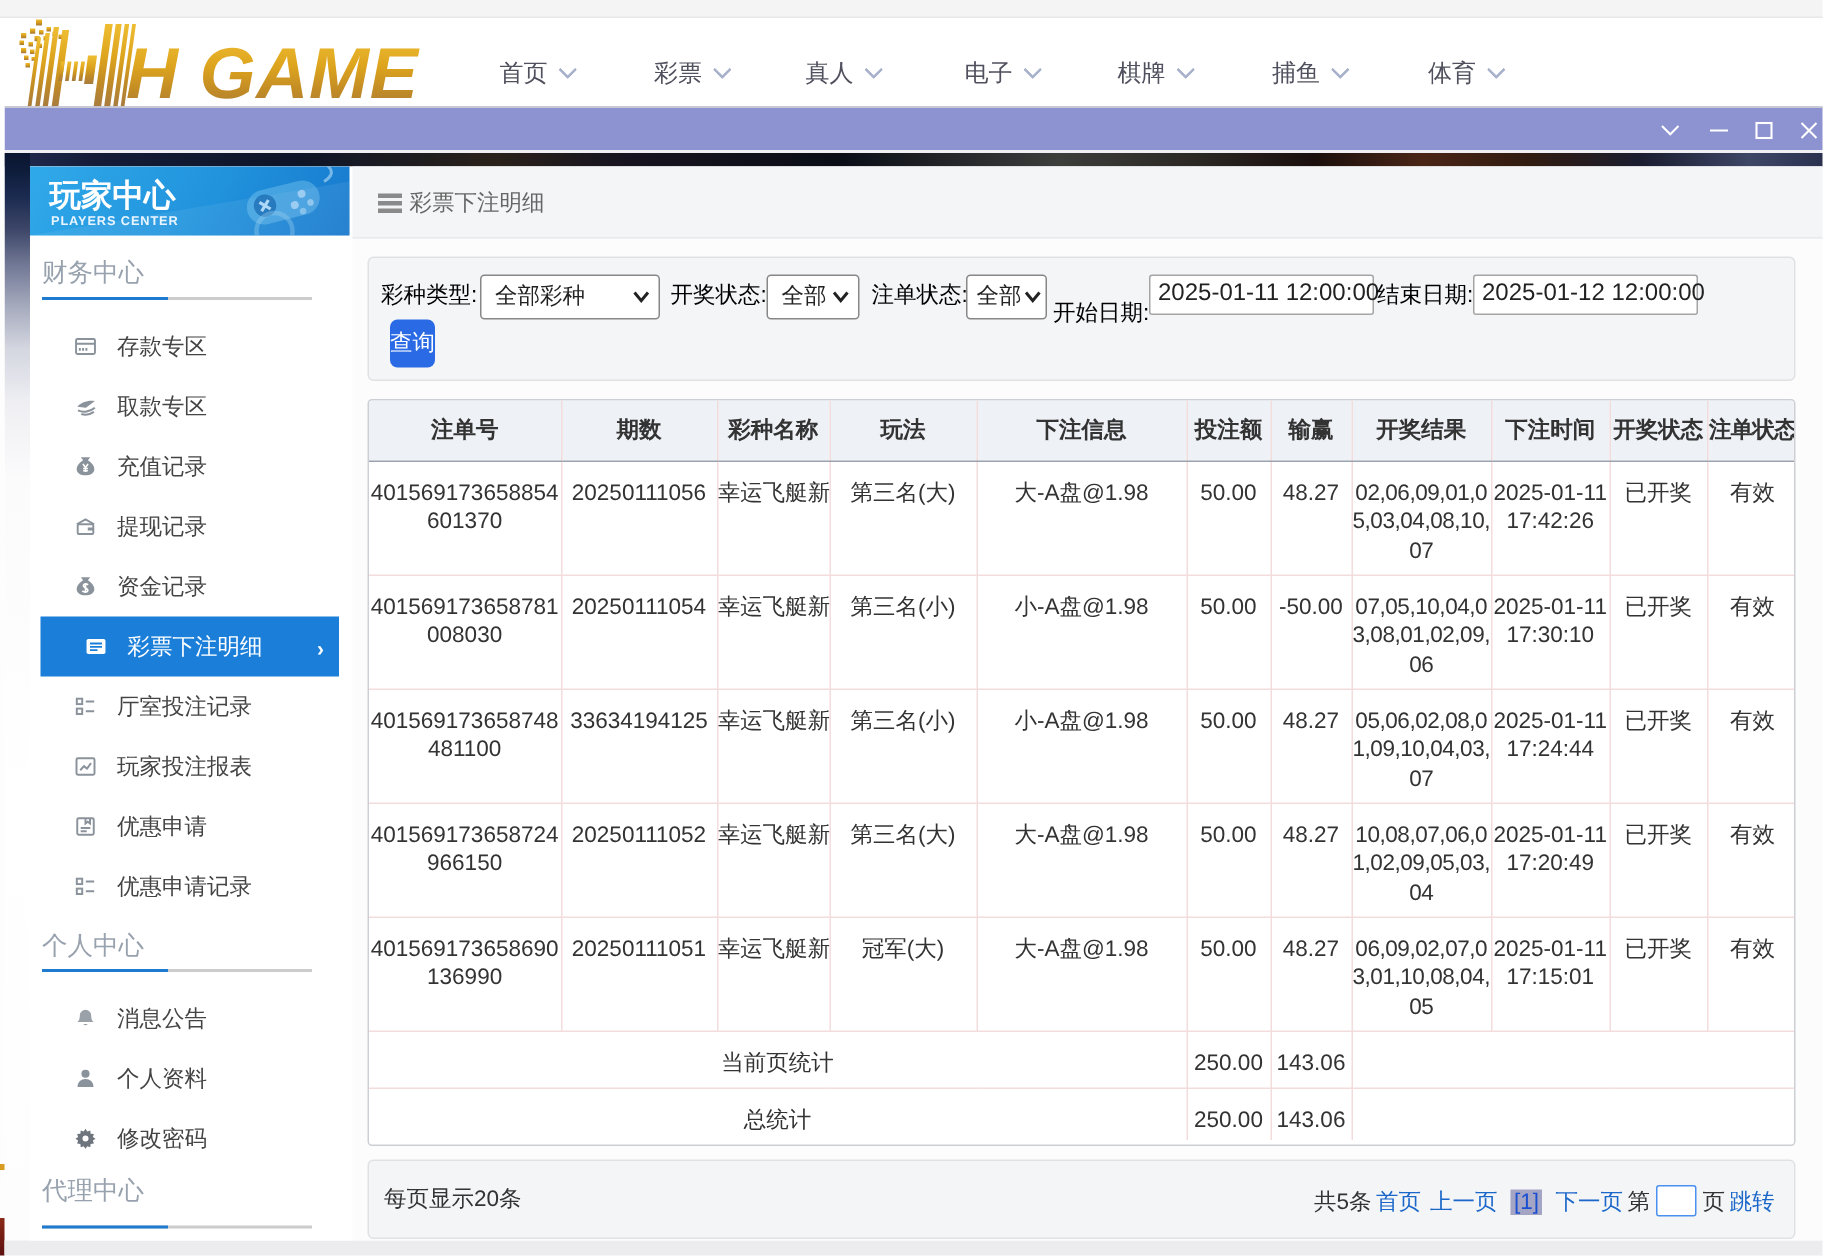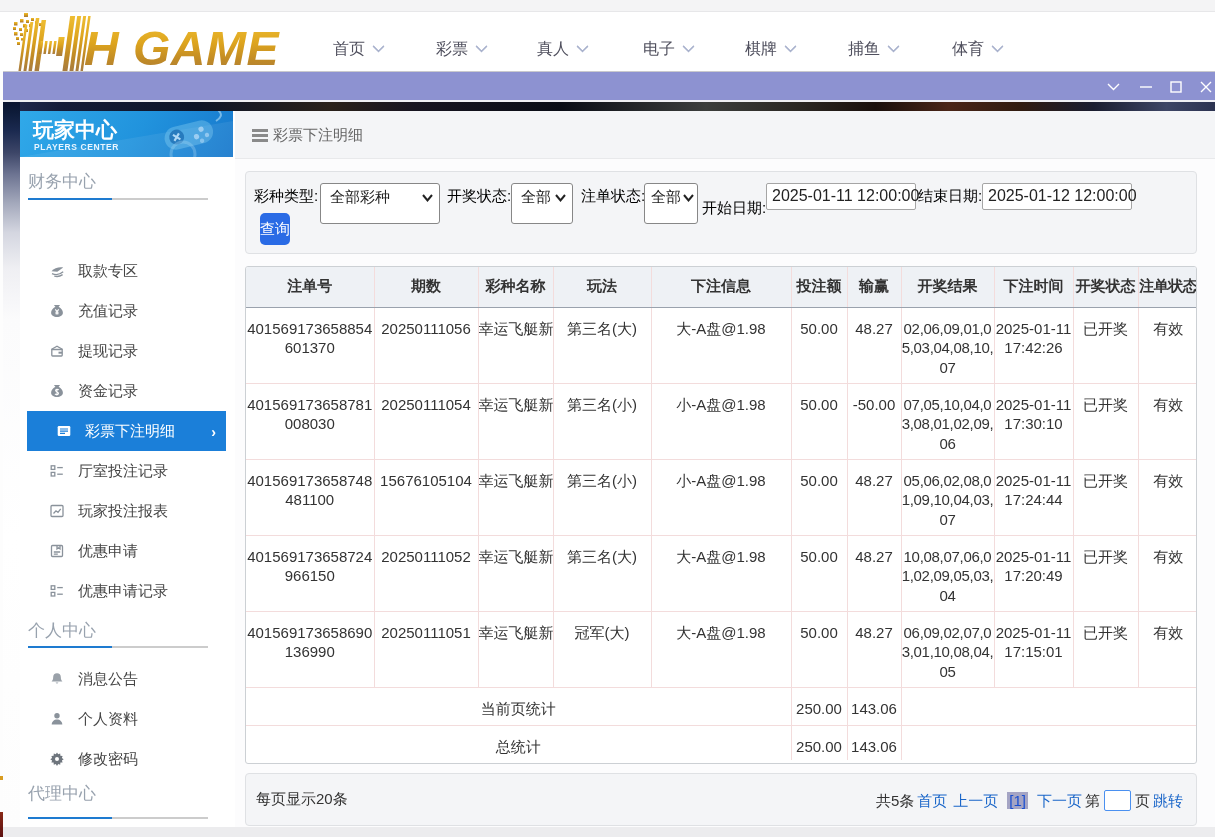--- a/index.html
+++ b/index.html
@@ -50,21 +50,21 @@
 
 #main { left:235px; top:111px; width:980px; height:716px; background:#fcfcfd; }
 #crumb { position:absolute; left:0; top:0; width:980px; height:48px; background:#f4f5f7; border-bottom:1px solid #e8e9eb; }
 #crumb .burger { position:absolute; left:17px; top:18px; width:16px; height:13px; }
 #crumb .burger b { position:absolute; left:0; width:16px; height:2.5px; background:#8a8a8a; }
 #crumb .txt { position:absolute; left:38px; top:15px; font-size:15px; color:#666; }
 
 .panel { position:absolute; background:#f4f5f7; border:1px solid #dfe1e4; border-radius:4px; }
 #filter { left:10px; top:60px; width:952px; height:83px; }
 .flabel { position:absolute; top:81px; font-size:15px; color:#000000; }
-.fsel { position:absolute; top:75px; height:41px; border:1px solid #878787; border-radius:3px; background:#fff; font-size:15px; color:#222; }
+.fsel { position:absolute; top:75px; height:30px; border:1px solid #878787; border-radius:3px; background:#fff; font-size:15px; color:#222; }
 .fsel span { position:absolute; left:9px; top:4px; }
 .fsel svg { position:absolute; right:5px; top:7px; }
 .finput { position:absolute; top:75px; height:27px; border:1px solid #a5a5a5; border-radius:2px; background:#fff; font-size:16px; color:#222;text-align:center; }
 .finput span { position:absolute; left:5px; top:3px; white-space:nowrap; }
 
 
 #tablewrap { left:10px; top:155px; width:952px; height:498px; border:1px solid #ccd0d4; border-radius:3px; background:#fff; overflow:hidden; }
 table { border-collapse:collapse; table-layout:fixed; width:952px; }
 th { background:#eef1f5; font-size:15px; font-weight:bold; color:#333; height:40px;
   border-right:1px solid #f3dcdc; border-bottom:1px solid #9aa2ad; text-align:center; }
@@ -185,20 +185,29 @@
       </svg>
       <div class="t1">玩家中心</div>
       <div class="t2">PLAYERS CENTER</div>
     </div>
 
     <div class="sbsec" style="top:59px">财务中心</div>
     <div class="sbline" style="top:87px">
         <i></i>
       </div>
 
+    <div class="sbitem" style="top:100px">
+        <svg class="ico" viewBox="0 0 16 16">
+          <g stroke="#8a929b" stroke-width="1.3" fill="none">
+            <rect x="1.7" y="3" width="12.6" height="10" rx="1"></rect>
+            <path d="M1.7 6.2 H14.3 M4.2 9 v1.8 M6.4 9 v1.8 M8.6 9 v1.8"></path>
+          </g>
+        </svg>
+        <span class="txt">存款专区</span>
+      </div>
     <div class="sbitem" style="top:140px">
         <svg class="ico" viewBox="0 0 16 16">
           <path d="M2.5 8.2 C5 5.2 10 3.6 14.2 4.4 L8.3 8.8 Z" fill="#8a929b"></path>
           <g stroke="#8a929b" stroke-width="1.3" fill="none">
             <path d="M3 10.6 c3.5 1.6 8 .9 11.2 -1.8"></path>
             <path d="M5.2 13 c2.6 .9 5.8 .4 8.4 -1.4"></path>
           </g>
         </svg>
         <span class="txt">取款专区</span>
       </div>
@@ -413,21 +422,21 @@
           <td>小-A盘@1.98</td>
               <td>50.00</td>
               <td>-50.00</td>
           <td>07,05,10,04,0<br>3,08,01,02,09,<br>06</td>
               <td>2025-01-11<br>17:30:10</td>
               <td>已开奖</td>
               <td>有效</td>
         </tr>
         <tr class="datarow">
           <td>401569173658748<br>481100</td>
-              <td>15676105104</td>
+              <td>33634194125</td>
               <td>幸运飞艇新</td>
               <td>第三名(小)</td>
           <td>小-A盘@1.98</td>
               <td>50.00</td>
               <td>48.27</td>
           <td>05,06,02,08,0<br>1,09,10,04,03,<br>07</td>
               <td>2025-01-11<br>17:24:44</td>
               <td>已开奖</td>
               <td>有效</td>
         </tr>

